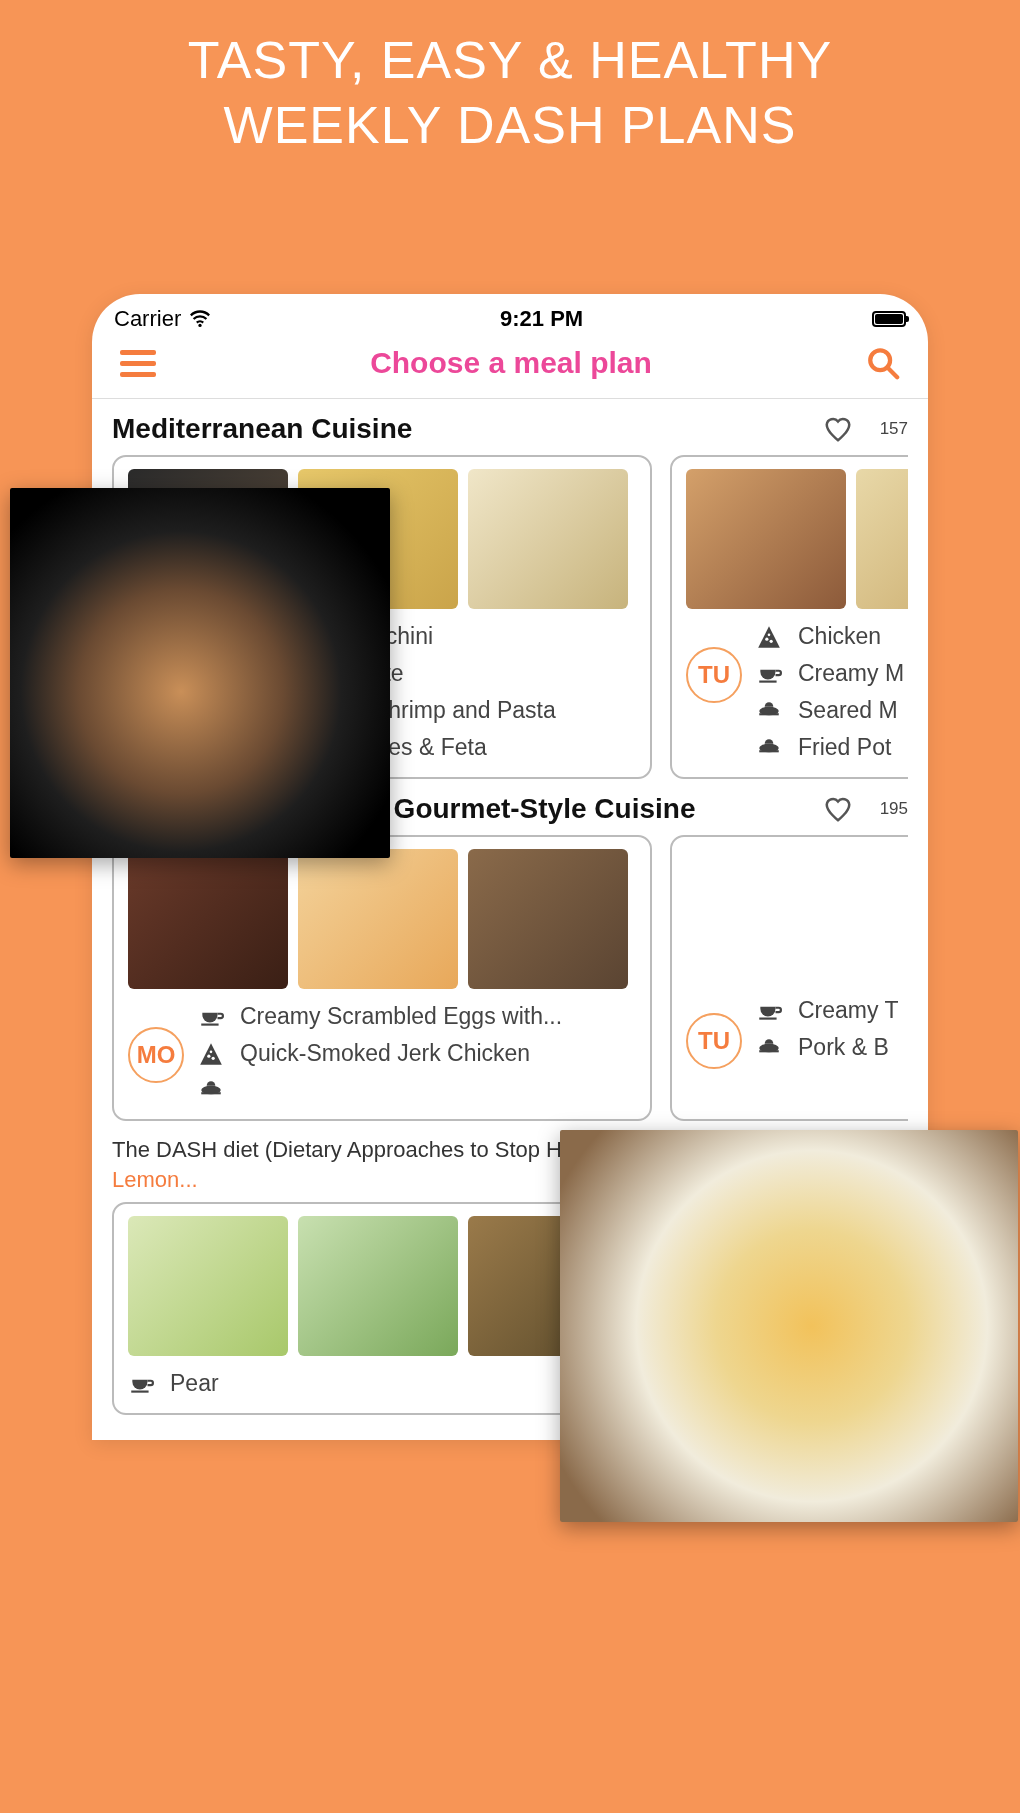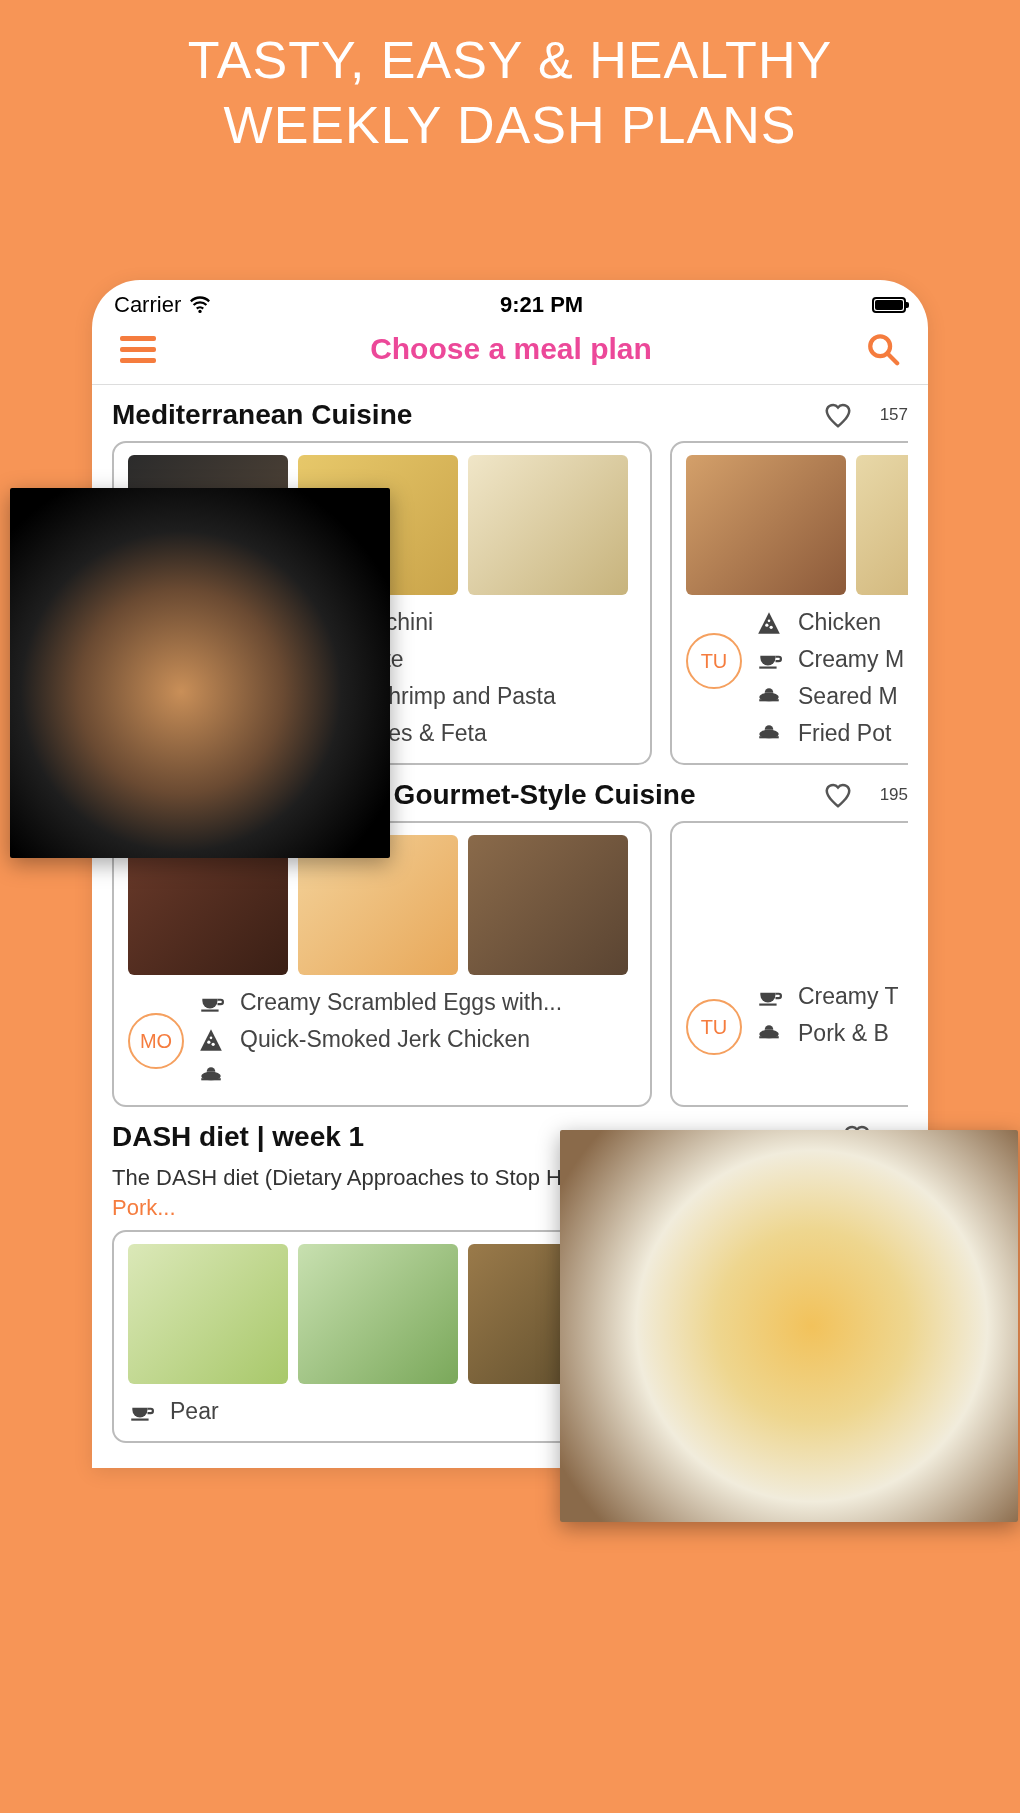--- a/index.html
+++ b/index.html
@@ -16,21 +16,21 @@
     text-align: center;
     font-size: 52px;
     font-weight: 400;
     letter-spacing: 1px;
     padding: 28px 40px 24px;
     line-height: 1.25;
   }
   .device {
     position: absolute;
     left: 92px;
-    top: 280px;
+    top: 294px;
     width: 836px;
     background: #fff;
     border-radius: 48px 48px 0 0;
     overflow: hidden;
     box-shadow: 0 4px 20px rgba(0,0,0,0.1);
     padding-bottom: 25px;
   }
   .status-bar {
     display: flex;
     align-items: center;
@@ -83,21 +83,21 @@
   .thumb-row { display:flex; gap:10px; margin-bottom:14px; }
   .thumb {
     width:160px; height:140px; border-radius:6px;
     background: linear-gradient(135deg,#d9c19a,#b07f52);
     flex:0 0 auto;
   }
   .day-body { display:flex; gap:14px; align-items:flex-start; }
   .day-badge {
     width:56px; height:56px; border:2px solid #f5a05f; border-radius:50%;
     display:flex; align-items:center; justify-content:center;
-    color:#f57c3e; font-weight:400; font-size:20px;
+    color:#f57c3e; font-weight:700; font-size:24px;
     flex:0 0 auto; margin-top:24px;
   }
   .meal-list { flex:1; display:flex; flex-direction:column; gap:10px; }
   .meal-item { display:flex; align-items:center; gap:16px; color:#444; font-size:23px; }
   .meal-icon { width:26px; height:26px; fill:#777; flex:0 0 auto; }
   .overlay {
     position:absolute;
     border-radius:2px;
     background:#333;
     box-shadow: 0 6px 22px rgba(0,0,0,0.35);
@@ -333,31 +333,22 @@
                 </svg>
                 <span>Pork &amp; B</span>
               </div>
           </div>
         </div>
       </div>
     </div>
   </div>
 
   <div class="section">
-    <div class="section-head">
-      <div class="section-title">DASH diet | week 1</div>
-      <div class="likes">
-        <svg class="heart-svg" viewBox="0 0 24 24">
-            <use href="#i-heart"></use>
-          </svg>
-        <span>7</span>
-      </div>
-    </div>
     <div class="desc">
-      <span>The DASH diet (Dietary Approaches to Stop Hypertension) is a dietary pattern ... </span><span class="more-link">Pork...</span>
+      <span>The DASH diet (Dietary Approaches to Stop Hypertension) is a dietary pattern ... </span><span class="more-link">Lemon...</span>
     </div>
     <div class="card-row">
       <div class="card narrow">
         <div class="thumb-row">
           <div class="thumb" style="background:linear-gradient(135deg,#dbe8b8,#a8c86a)"></div>
           <div class="thumb" style="background:linear-gradient(135deg,#c8e0b0,#7aa85a)"></div>
           <div class="thumb" style="background:linear-gradient(135deg,#9a7a4a,#5a4a2a)"></div>
         </div>
         <div class="meal-list">
           <div class="meal-item">

